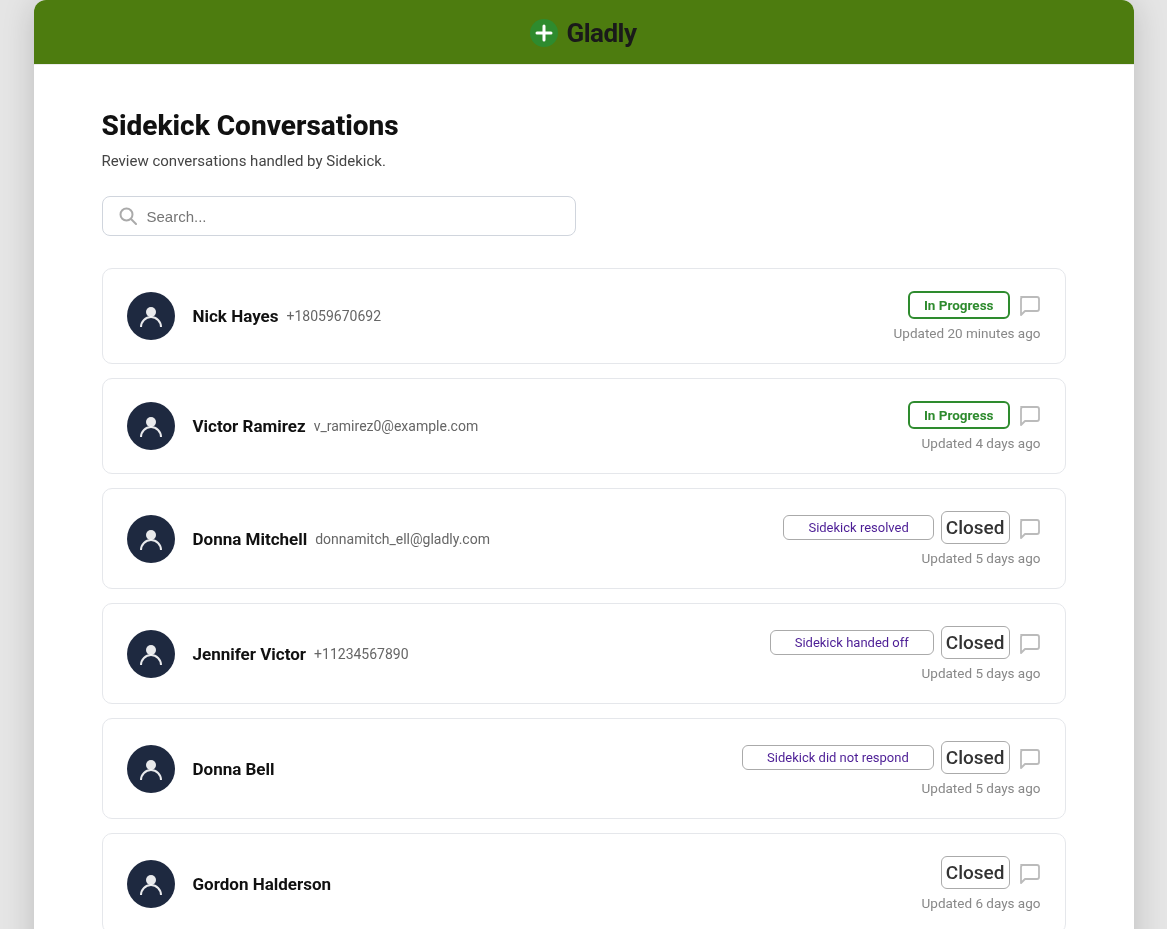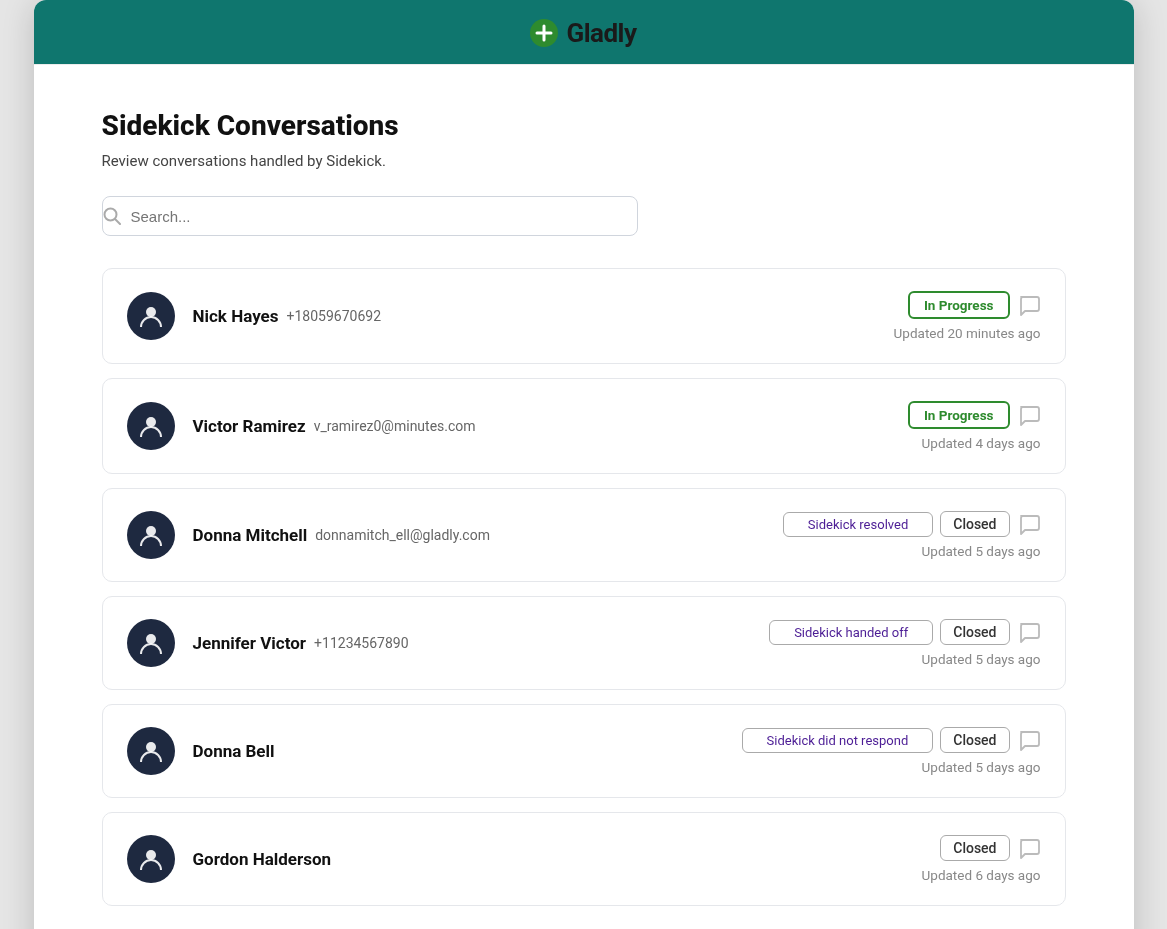--- a/index.html
+++ b/index.html
@@ -24,21 +24,21 @@
       box-shadow: 0 4px 32px rgba(0,0,0,0.18);
       overflow: hidden;
     }
 
     .header {
       display: flex;
       align-items: center;
       justify-content: center;
       padding: 18px 0 16px 0;
       border-bottom: 1px solid #ececec;
-      background: #0f766e;
+      background: #4d7c0f;
     }
 
     .logo-wrap {
       display: flex;
       align-items: center;
       gap: 8px;
     }
 
     .logo-icon {
       width: 28px;
@@ -71,22 +71,22 @@
 
     .search-wrap {
       margin-bottom: 32px;
     }
 
     .search-box {
       display: flex;
       align-items: flex-end;
       border: 1.5px solid #d0d5dd;
       border-radius: 8px;
-      padding: 10px 0;
-      width: 536px;
+      padding: 10px 16px;
+      width: 474px;
       background: #fff;
     }
 
     .search-icon-svg {
       color: #aaa;
       margin-right: 10px;
       flex-shrink: 0;
     }
 
     .search-input {
@@ -171,23 +171,23 @@
       font-size: 13.5px;
       font-weight: 700;
       padding: 4px 14px;
       border-radius: 6px;
       background: #fff;
     }
 
     .badge-closed {
       border: 1.5px solid #aaa;
       color: #333;
-      font-size: 14px;
+      font-size: 19px;
       font-weight: 500;
-      padding: 4px 12px;
+      padding: 4px 4px;
       border-radius: 6px;
       background: #fff;
     }
 
     .badge-status {
       border: 1.5px solid #aaa;
       color: #4c1d95;
       font-size: 13px;
       font-weight: 400;
       padding: 4px 24px;
@@ -273,21 +273,21 @@
         <div class="conversation-card">
       <div class="card-left">
         <div class="avatar">
           <svg viewBox="0 0 26 26" fill="none" xmlns="http://www.w3.org/2000/svg">
       <circle cx="13" cy="9" r="5" fill="white" opacity="0.9"></circle>
       <path d="M3 24c0-5.523 4.477-10 10-10s10 4.477 10 10" stroke="white" stroke-width="2" fill="none" opacity="0.9"></path>
     </svg>
         </div>
         <div class="name-detail-row">
           <span class="contact-name">Victor Ramirez</span>
-          <span class="contact-detail">v_ramirez0@minutes.com</span>
+          <span class="contact-detail">v_ramirez0@example.com</span>
         </div>
       </div>
       <div class="card-right">
         <div class="badge-row">
           <span class="badge-in-progress">In Progress</span>
           <span class="chat-icon">
                 <svg width="24" height="24" viewBox="0 0 24 24" fill="none" xmlns="http://www.w3.org/2000/svg">
       <path d="M4 4h16a2 2 0 012 2v10a2 2 0 01-2 2H8l-4 4V6a2 2 0 012-2z" stroke="#bbb" stroke-width="1.8" fill="none" stroke-linejoin="round"></path>
     </svg>
               </span>

